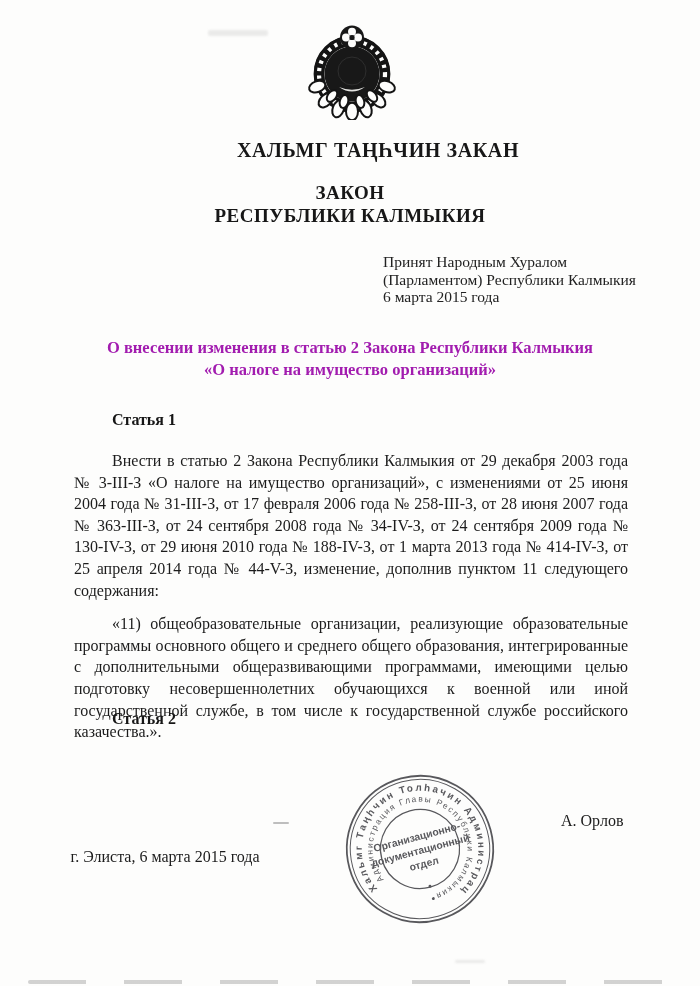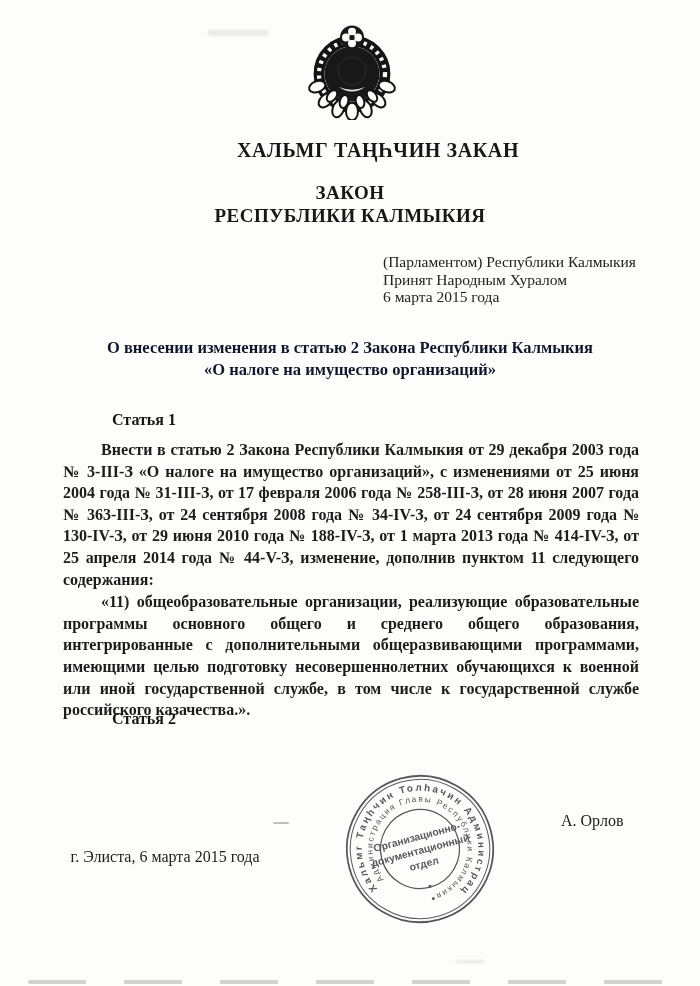--- a/index.html
+++ b/index.html
@@ -21,31 +21,31 @@
     font-weight:bold;font-size:19px;line-height:22.5px;letter-spacing:0.5px;color:#171717;
   }
   
   .adopted{
     position:absolute;left:383px;top:253px;width:290px;
     font-size:15.5px;line-height:17.5px;color:#222;
   }
   
   .law-title{
     position:absolute;left:40px;top:337px;width:620px;text-align:center;
-    font-weight:bold;font-size:16.5px;line-height:21.5px;color:#0f172a;
+    font-weight:bold;font-size:16.5px;line-height:21.5px;color:#a21caf;
   }
   
   .art-head{position:absolute;font-weight:bold;font-size:16px;color:#161616;}
   .art1-head{left:112px;top:411px;}
   .art2-head{left:112px;top:710px;}
   .bodytext{
     position:absolute;left:62px;width:578px;
     font-size:16px;line-height:21.6px;text-align:justify;color:#1c1c1c;
   }
-  .bodytext p{margin:1px;text-indent:38px;font-weight:bold;}
+  .bodytext p{margin:12px;text-indent:38px;}
   .body1{top:438px;}
   .body2{top:736px;}
   
   .sig-title{
     position:absolute;left:62px;top:791px;width:212px;text-align:center;
     font-size:16px;line-height:21.5px;
   }
   .sig-name{position:absolute;left:561px;top:812px;font-size:16px;}
   .sig-dash{
     position:absolute;left:273px;top:822px;width:16px;height:2px;
@@ -122,22 +122,22 @@
     </g>
   </svg>
 
   <div class="h-kalmyk">ХАЛЬМГ ТАҢҺЧИН ЗАКАН</div>
   <div class="h-zakon">
     <div>ЗАКОН</div>
     <div>РЕСПУБЛИКИ КАЛМЫКИЯ</div>
   </div>
 
   <div class="adopted">
+    <div>Принят Народным Хуралом</div>
     <div>(Парламентом) Республики Калмыкия</div>
-    <div>Принят Народным Хуралом</div>
     <div>6 марта 2015 года</div>
   </div>
 
   <div class="law-title">
     <div>О внесении изменения в статью 2 Закона Республики Калмыкия</div>
     <div>«О налоге на имущество организаций»</div>
   </div>
 
   <div class="art-head art1-head">Статья 1</div>
   <div class="bodytext body1">

